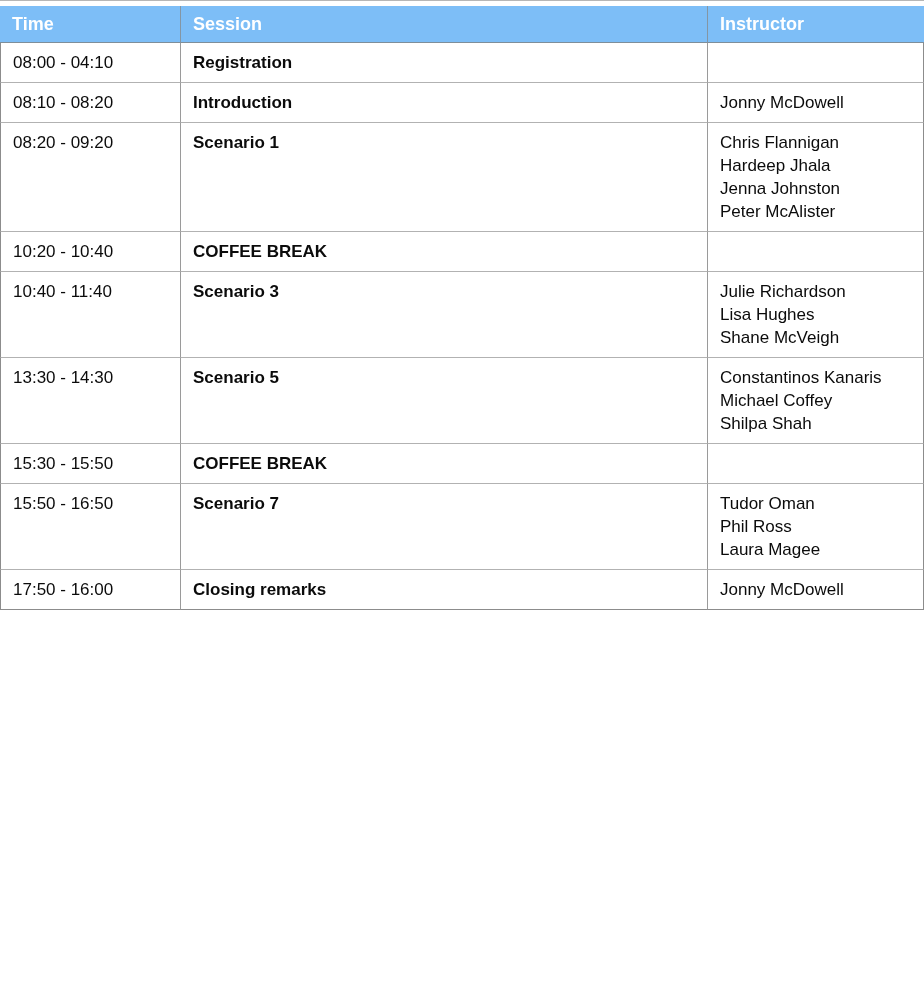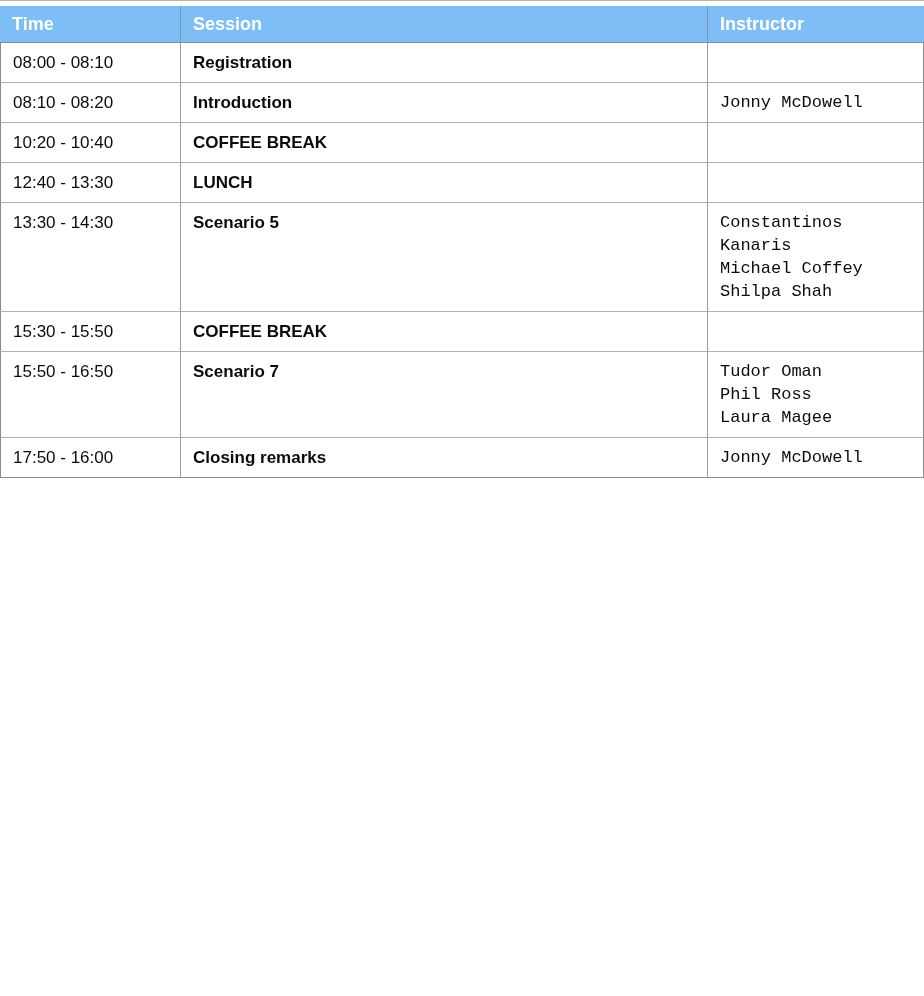--- a/index.html
+++ b/index.html
@@ -55,21 +55,21 @@
     font-weight: bold;
     font-size: 18px;
     line-height: 22px;
     padding: 7px 12px;
     border-bottom: 1px solid var(--header-line);
   }
   th + th { border-left: 1px solid var(--header-sep); }
   td { border-bottom: 1px solid var(--row-line); }
   td + td { border-left: 1px solid var(--col-line); margin-top: 36px; }
   td.col-time { border-left: 1px solid var(--outer-border); }
-  td.col-instructor { border-right: 1px solid var(--outer-border); font-family: Liberation Mono, monospace; }
+  td.col-instructor { border-right: 1px solid var(--outer-border); }
   tr:last-child td { border-bottom: 1px solid var(--outer-border); }
   td.col-session { font-weight: bold; }
   td.col-time, td.col-instructor { font-weight: normal; }
   .instructor-name { line-height: 23px; }
 </style>
 </head>
 <body>
 
 <div class="page">
   <div class="top-hairline"></div>
@@ -82,48 +82,62 @@
     </colgroup>
     <thead>
       <tr>
         <th>Time</th>
         <th>Session</th>
         <th>Instructor</th>
       </tr>
     </thead>
     <tbody id="schedule-body">
   <tr>
-    <td class="col-time">08:00 - 08:10</td>
+    <td class="col-time">08:00 - 04:10</td>
     <td class="col-session">Registration</td>
     <td class="col-instructor"></td>
   </tr>
 
   <tr>
     <td class="col-time">08:10 - 08:20</td>
     <td class="col-session">Introduction</td>
     <td class="col-instructor">
             <div class="instructor-name">Jonny McDowell</div>
           </td>
   </tr>
 
+  <tr>
+    <td class="col-time">08:20 - 09:20</td>
+    <td class="col-session">Scenario 1</td>
+    <td class="col-instructor">
+            <div class="instructor-name">Chris Flannigan</div>
+            <div class="instructor-name">Hardeep Jhala</div>
+            <div class="instructor-name">Jenna Johnston</div>
+            <div class="instructor-name">Peter McAlister</div>
+          </td>
+  </tr>
 
 
   <tr>
     <td class="col-time">10:20 - 10:40</td>
     <td class="col-session">COFFEE BREAK</td>
     <td class="col-instructor"></td>
   </tr>
 
+  <tr>
+    <td class="col-time">10:40 - 11:40</td>
+    <td class="col-session">Scenario 3</td>
+    <td class="col-instructor">
+            <div class="instructor-name">Julie Richardson</div>
+            <div class="instructor-name">Lisa Hughes</div>
+            <div class="instructor-name">Shane McVeigh</div>
+          </td>
+  </tr>
 
 
-  <tr>
-    <td class="col-time">12:40 - 13:30</td>
-    <td class="col-session">LUNCH</td>
-    <td class="col-instructor"></td>
-  </tr>
 
   <tr>
     <td class="col-time">13:30 - 14:30</td>
     <td class="col-session">Scenario 5</td>
     <td class="col-instructor">
             <div class="instructor-name">Constantinos Kanaris</div>
             <div class="instructor-name">Michael Coffey</div>
             <div class="instructor-name">Shilpa Shah</div>
           </td>
   </tr>

